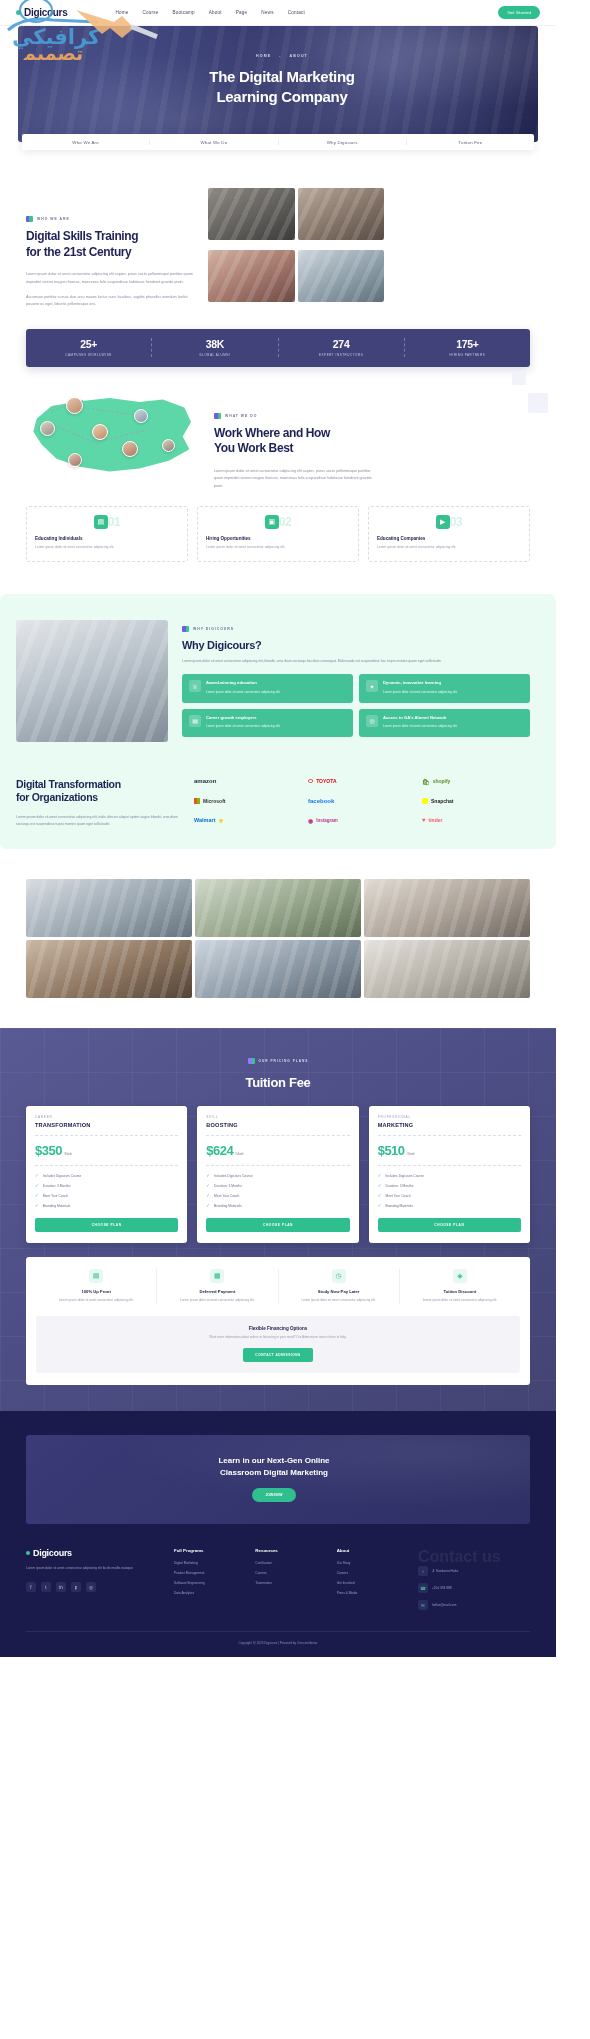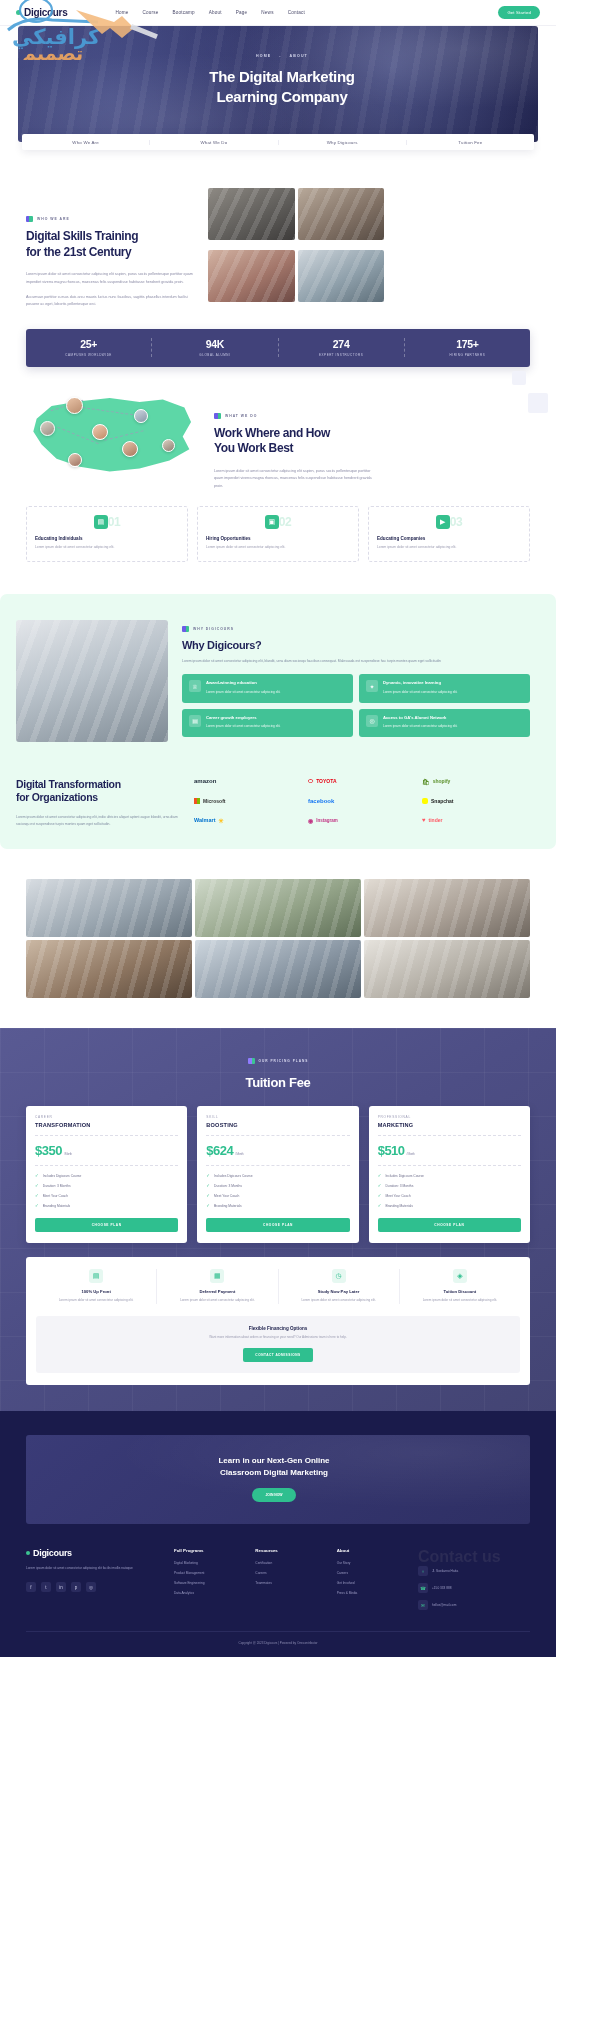--- a/index.html
+++ b/index.html
@@ -310,21 +310,21 @@
       <div class="ph ph-d"></div>
     </div>
   </div>
 
   <div class="stats">
     <div class="stat">
       <div class="num">25+</div>
       <div class="lbl">CAMPUSES WORLDWIDE</div>
     </div>
     <div class="stat">
-      <div class="num">94K</div>
+      <div class="num">38K</div>
       <div class="lbl">GLOBAL ALUMNI</div>
     </div>
     <div class="stat">
       <div class="num">274</div>
       <div class="lbl">EXPERT INSTRUCTORS</div>
     </div>
     <div class="stat">
       <div class="num">175+</div>
       <div class="lbl">HIRING PARTNERS</div>
     </div>

